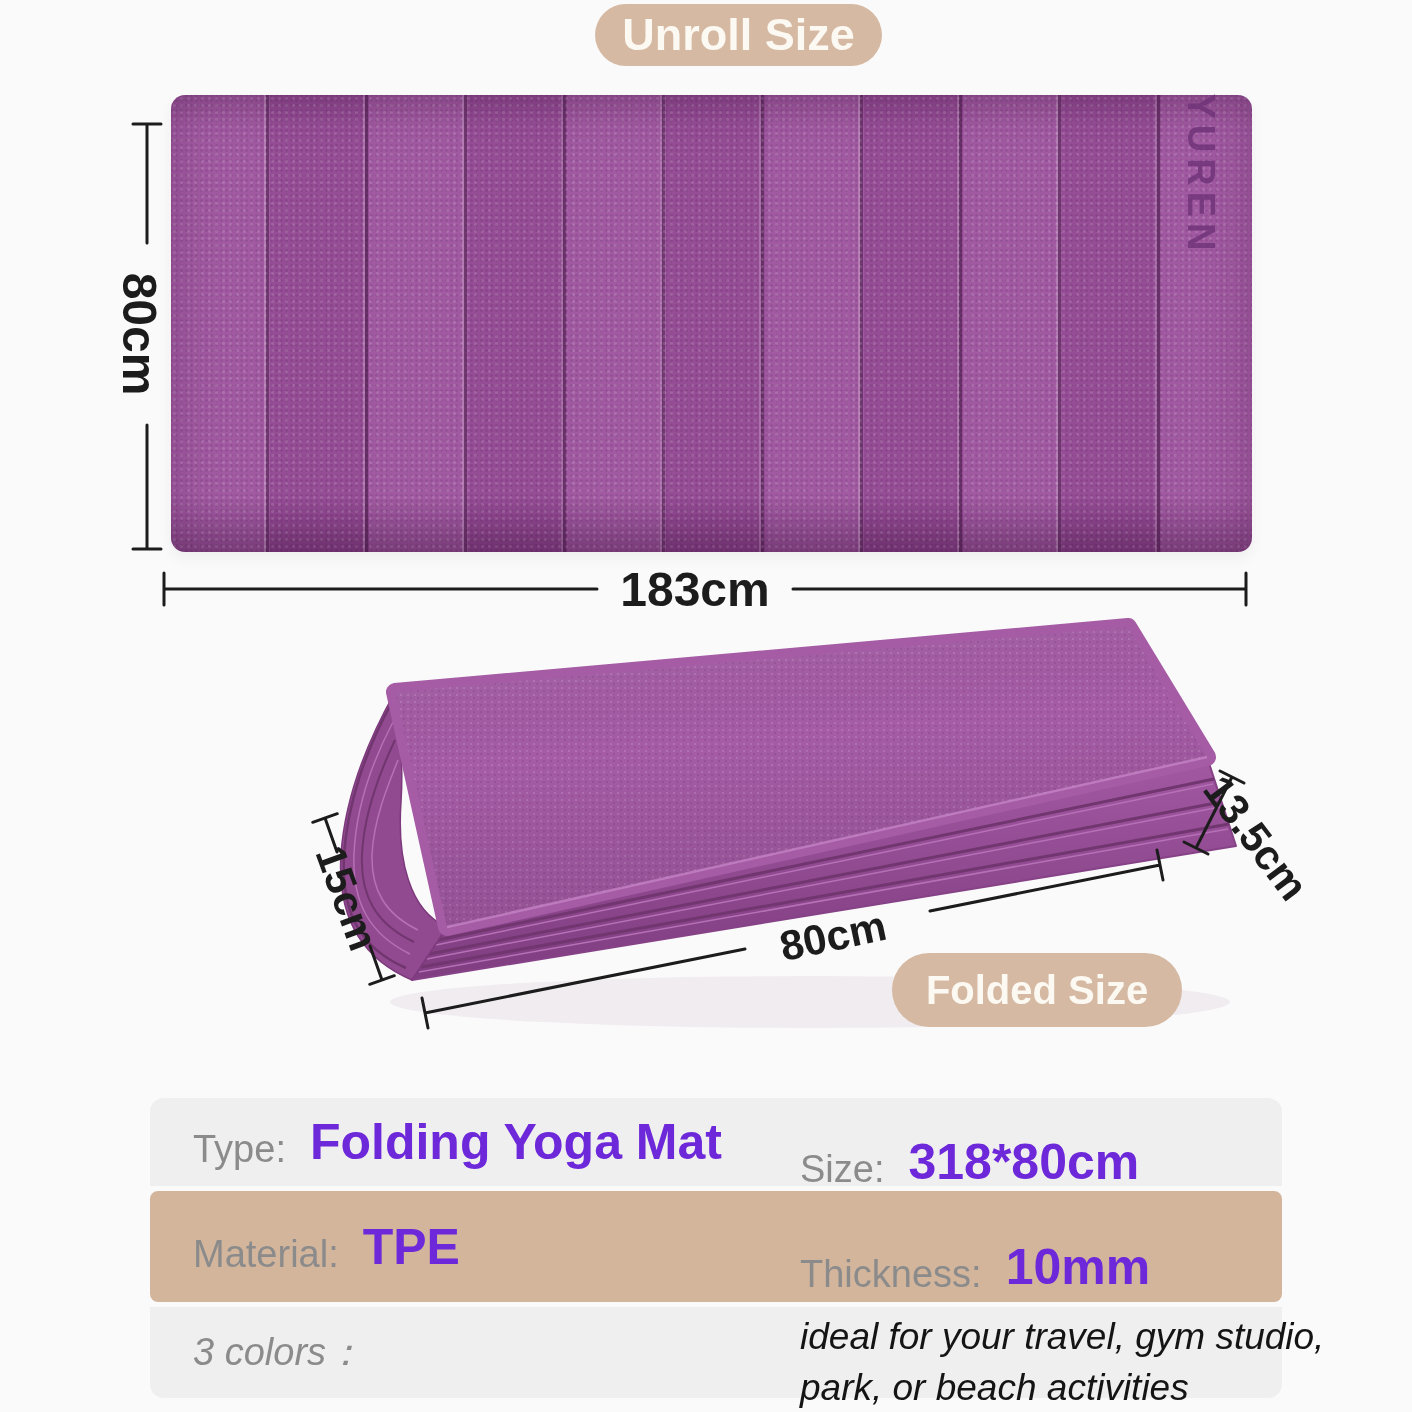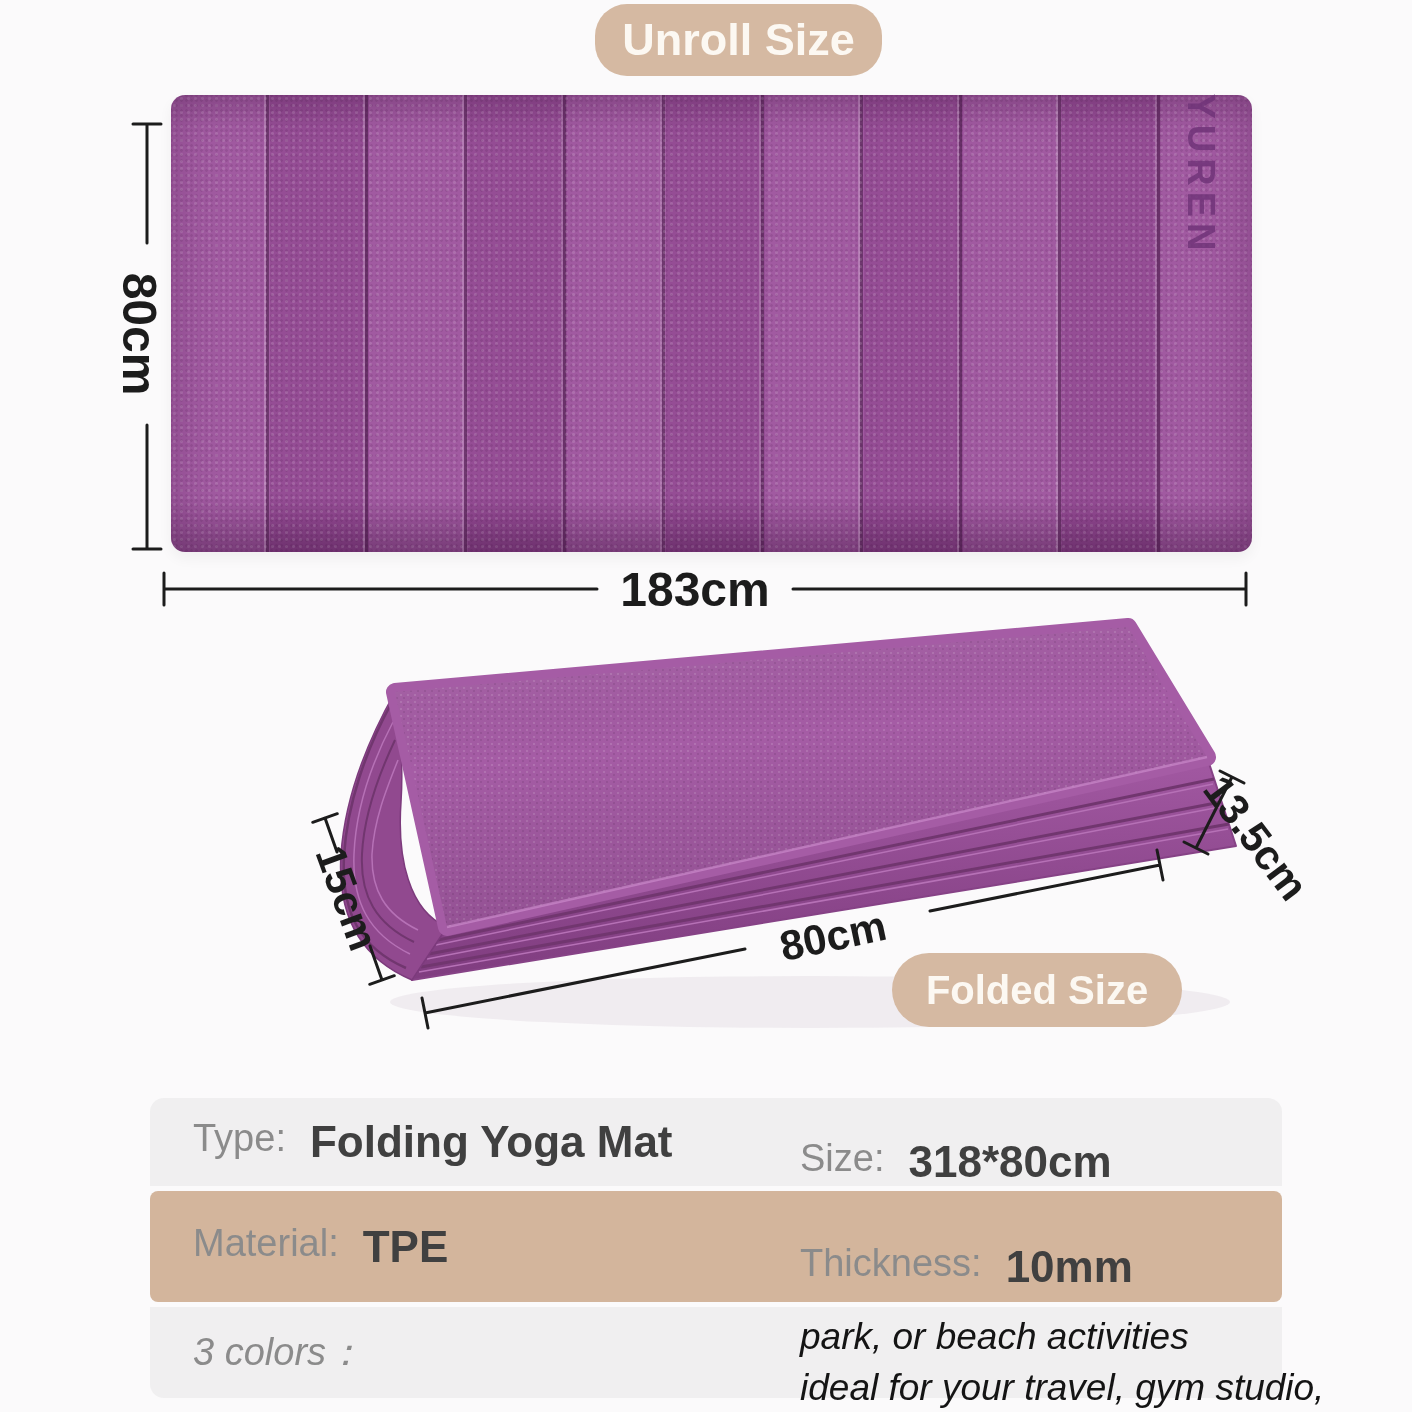--- a/index.html
+++ b/index.html
@@ -2,21 +2,21 @@
 <html><head>
 <meta charset="utf-8">
 <style>
   html,body{margin:0;padding:0;background:#fbfafb;overflow:hidden;}
   .stage{position:relative;width:1412px;height:1412px;background:#fbfafb;
          font-family:"Liberation Sans","DejaVu Sans",sans-serif;}
 
   
   .badge{position:absolute;display:flex;align-items:center;justify-content:center;
          background:#d5b9a2;color:#fcf8f2;font-weight:700;z-index:5;}
-  .badge-unroll{left:595px;top:4px;width:287px;height:72px;border-radius:32px;font-size:45px;}
+  .badge-unroll{left:595px;top:4px;width:287px;height:62px;border-radius:32px;font-size:45px;}
   .badge-folded{left:892px;top:953px;width:290px;height:74px;border-radius:38px;font-size:40px;}
 
   
   .mat-unrolled{position:absolute;left:171px;top:95px;width:1081px;height:457px;
     border-radius:14px;background-color:#9c519c;z-index:1;
     background-image:
       radial-gradient(rgba(255,255,255,0.13) 1.2px, transparent 1.8px),
       radial-gradient(rgba(40,0,40,0.10) 1px, transparent 1.6px),
       repeating-linear-gradient(90deg,
         transparent 0 93px, rgba(255,255,255,0.20) 93px 95px,
@@ -32,25 +32,25 @@
   
   .overlay{position:absolute;left:0;top:0;width:1412px;height:1412px;z-index:2;pointer-events:none;}
   .overlay text{font-family:"Liberation Sans","DejaVu Sans",sans-serif;fill:#1c1c1c;}
   .dim-line{stroke:#1c1c1c;stroke-width:3;stroke-linecap:round;fill:none;}
 
   
   .spec-row{position:absolute;left:150px;width:1132px;display:flex;align-items:center;z-index:4;}
   .row-1{top:1098px;height:88px;background:#f0eff0;border-radius:14px 14px 0 0;}
   .row-2{top:1191px;height:111px;background:#d3b59c;border-radius:8px;}
   .row-3{top:1307px;height:91px;background:#f0eff0;border-radius:0 0 14px 14px;overflow:visible;font-style:italic;}
-  .cell{display:flex;align-items:flex-start;}
+  .cell{display:flex;align-items:flex-end;}
   .cell-left{padding-left:43px;}
   .cell-right{position:absolute;left:650px;margin-top:40px;}
   .spec-label{font-size:38px;color:#8b8b8b;margin-right:24px;white-space:nowrap;}
-  .spec-value{font-size:44px;color:#404040;font-weight:700;white-space:nowrap;}
+  .spec-value{font-size:50px;color:#6d28d9;font-weight:700;white-space:nowrap;}
   .note{position:absolute;left:650px;top:4px;line-height:51px;font-size:37px;color:#141414;white-space:nowrap;}
 </style>
 </head>
 <body>
 
 <div class="stage">
 
   <div class="badge badge-unroll">
     <span>Unroll Size</span>
   </div>
@@ -154,19 +154,19 @@
         <span class="spec-label">Thickness:</span>
         <span class="spec-value">10mm</span>
       </div>
     </div>
 
     <div class="spec-row row-3">
       <div class="cell cell-left">
         <span class="spec-label">3 colors：</span>
       </div>
       <div class="note">
+        <div>ideal for your travel, gym studio,</div>
         <div>park, or beach activities</div>
-        <div>ideal for your travel, gym studio,</div>
       </div>
     </div>
   </div>
 
 </div>
 
 </body></html>

